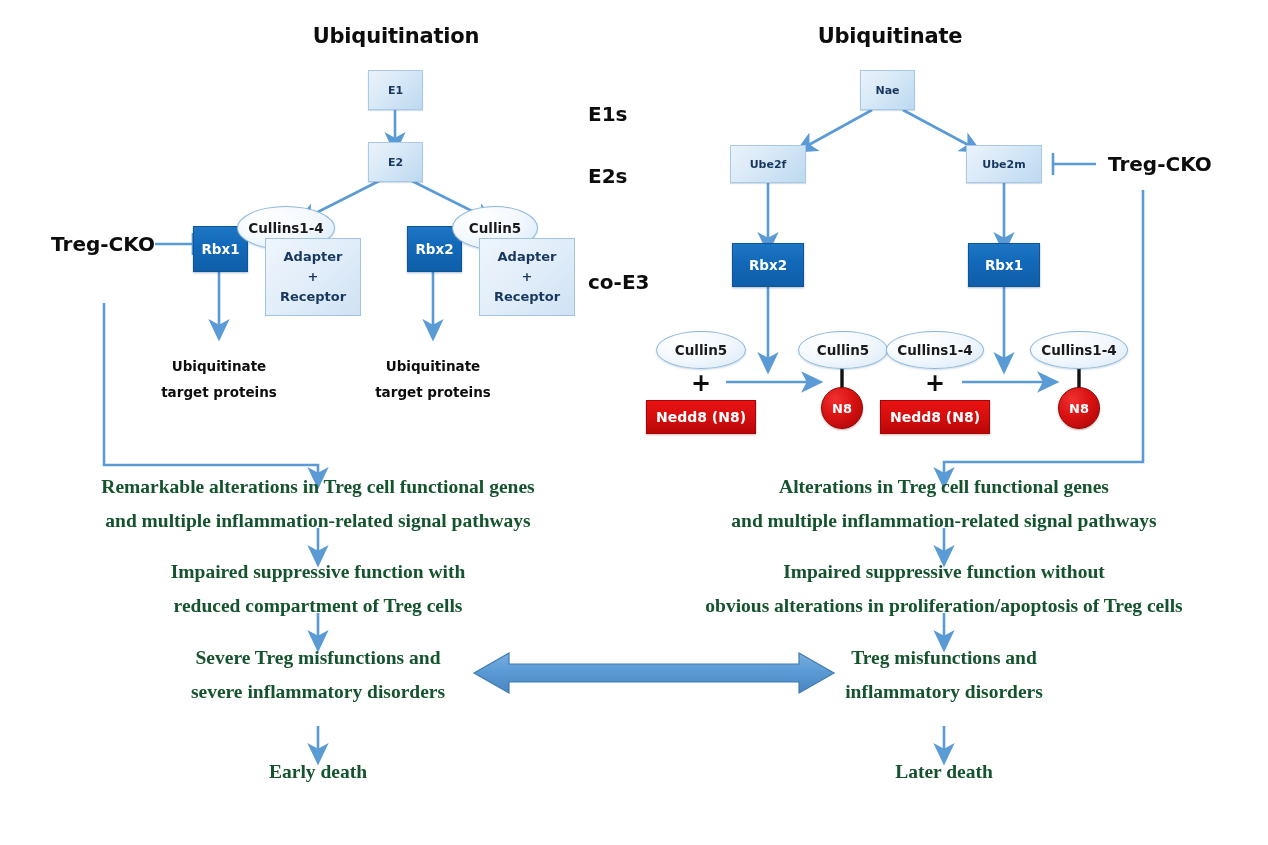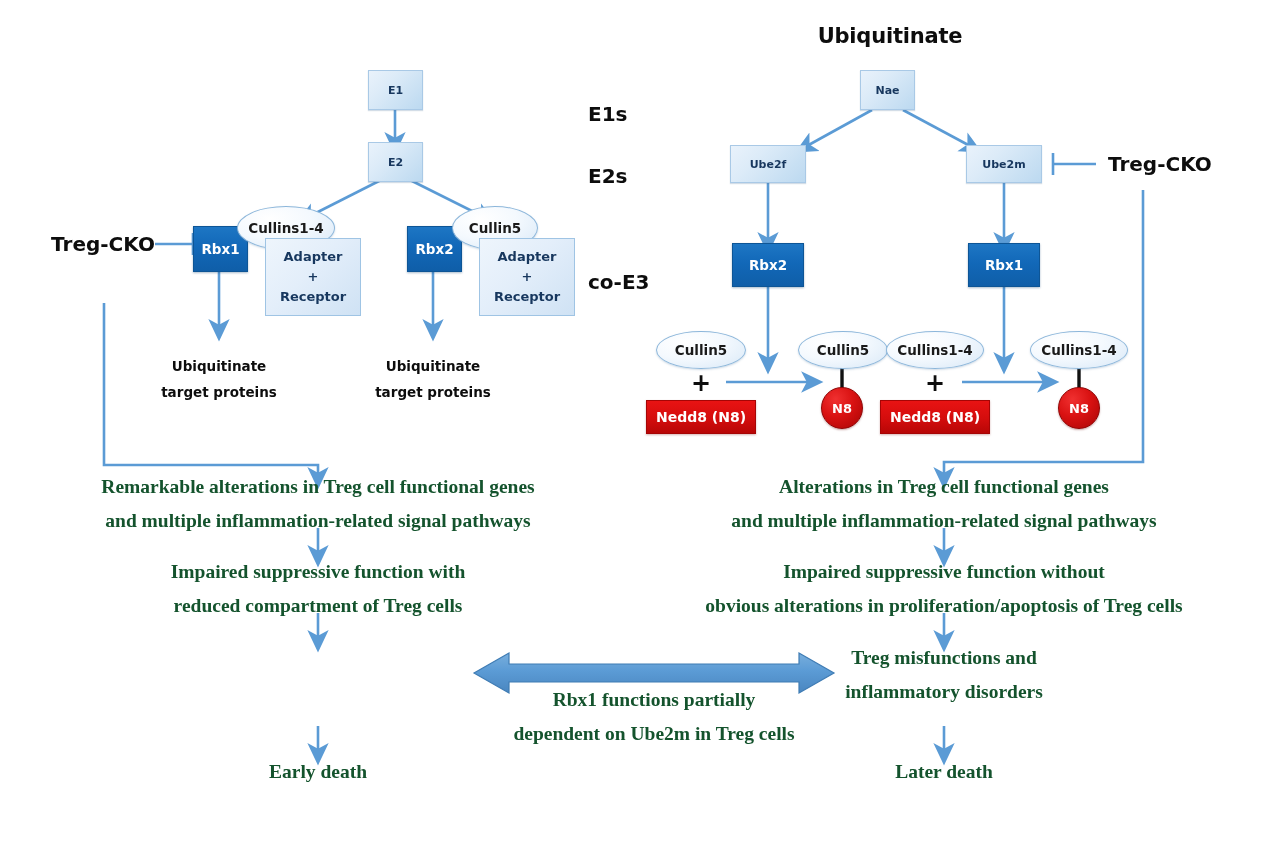--- a/index.html
+++ b/index.html
@@ -157,20 +157,21 @@
     <g stroke="#111111" stroke-width="3.4">
       <line x1="842" y1="357" x2="842" y2="392"></line>
       <line x1="1079" y1="357" x2="1079" y2="392"></line>
     </g>
 
     <g>
       <path d="M474,673 L509,653 L509,664 L799,664 L799,653 L834,673 L799,693 L799,682 L509,682 L509,693 Z" fill="url(#bigArrow)" stroke="#3f7cb4" stroke-width="1.2"></path>
     </g>
   </svg>
 
+  <div class="node title" style="left:296px;top:22px;width:200px;height:28px;">Ubiquitination</div>
   <div class="node title" style="left:790px;top:22px;width:200px;height:28px;">Ubiquitinate</div>
 
   <div class="node stagelabel" style="left:588px;top:72px;width:90px;height:26px;justify-content:flex-start;">E1s</div>
   <div class="node stagelabel" style="left:588px;top:134px;width:90px;height:26px;justify-content:flex-start;">E2s</div>
   <div class="node stagelabel" style="left:588px;top:240px;width:110px;height:26px;justify-content:flex-start;">co-E3</div>
 
   <div class="node ebox" style="left:368px;top:70px;width:55px;height:40px;">E1</div>
   <div class="node ebox" style="left:368px;top:142px;width:55px;height:40px;">E2</div>
 
   <div class="node cko" style="left:48px;top:231px;width:110px;height:26px;">Treg-CKO</div>
@@ -220,38 +221,38 @@
   <div class="node n8" style="left:1058px;top:387px;width:42px;height:42px;">N8</div>
 
   <div class="node serif" style="left:18px;top:476px;width:600px;height:56px;flex-direction:column;">
     <span>Remarkable alterations in Treg cell functional genes</span>
     <span>and multiple inflammation-related signal pathways</span>
   </div>
   <div class="node serif" style="left:18px;top:561px;width:600px;height:56px;flex-direction:column;">
     <span>Impaired suppressive function with</span>
     <span>reduced compartment of Treg cells</span>
   </div>
+  <div class="node serif" style="left:18px;top:647px;width:600px;height:56px;flex-direction:column;">
+    <span>Severe Treg misfunctions and</span>
+    <span>severe inflammatory disorders</span>
+  </div>
   <div class="node serif" style="left:18px;top:757px;width:600px;height:30px;flex-direction:column;">
     <span>Early death</span>
   </div>
 
   <div class="node serif" style="left:644px;top:476px;width:600px;height:56px;flex-direction:column;">
     <span>Alterations in Treg cell functional genes</span>
     <span>and multiple inflammation-related signal pathways</span>
   </div>
   <div class="node serif" style="left:644px;top:561px;width:600px;height:56px;flex-direction:column;">
     <span>Impaired suppressive function without</span>
     <span>obvious alterations in proliferation/apoptosis of Treg cells</span>
   </div>
   <div class="node serif" style="left:644px;top:647px;width:600px;height:56px;flex-direction:column;">
     <span>Treg misfunctions and</span>
     <span>inflammatory disorders</span>
   </div>
   <div class="node serif" style="left:644px;top:757px;width:600px;height:30px;flex-direction:column;">
     <span>Later death</span>
   </div>
 
-  <div class="node serif" style="left:454px;top:688px;width:400px;height:58px;flex-direction:column;">
-    <span>Rbx1 functions partially</span>
-    <span>dependent on Ube2m in Treg cells</span>
-  </div>
 
 </div>
 
 </body></html>

